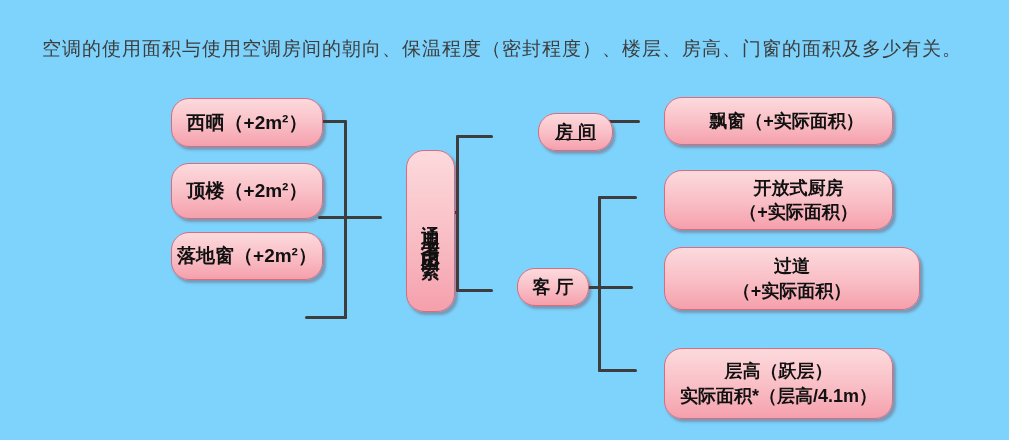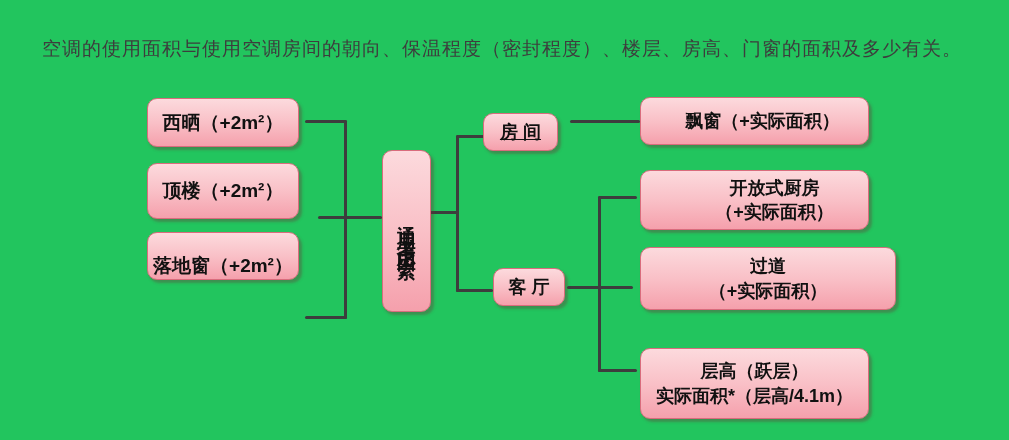--- a/index.html
+++ b/index.html
@@ -1,45 +1,46 @@
 <!DOCTYPE html>
 <html><head>
 <meta charset="utf-8">
 <style>
   html,body{margin:0;padding:0;background:#ffffff;}
   #stage{
     position:relative;
     width:1009px;height:440px;
-    background:#22c55e;
+    background:#7dd3fc;
     font-family:"Liberation Sans","DejaVu Sans",sans-serif;
     overflow:hidden;
   }
   .title{
     position:absolute;
     left:42px;top:36px;
     font-size:19px;
     letter-spacing:1px;
     color:#3d3d3d;
     white-space:nowrap;
   }
   .box{
     position:absolute;
     box-sizing:border-box;
     background:linear-gradient(180deg,#fcdadd 0%,#f9bfc6 52%,#f5a0ac 100%);
     border:1.5px solid #d96c7d;
-    border-radius:10px;
+    border-radius:18px;
     box-shadow:2.5px 3px 2.5px rgba(110,45,55,0.35);
     display:flex;
     flex-direction:column;
     align-items:center;
     justify-content:center;
     font-weight:bold;
     color:#111111;
     text-align:center;
     line-height:1.35;
+    margin-left:24px;
   }
   .box .l1,.box .l2{white-space:nowrap;}
   .f19{font-size:19px;}
   .f18{font-size:18px;}
   .vert{
     writing-mode:vertical-rl;
     text-orientation:upright;
     font-size:19px;
     letter-spacing:7px;
     font-weight:bold;
@@ -70,29 +71,29 @@
   <div class="line" style="left:598px;top:196px;width:3px;height:176px;"></div>
   <div class="line" style="left:598px;top:196px;width:39px;height:3px;"></div>
   <div class="line" style="left:598px;top:369px;width:39px;height:3px;"></div>
 
   <div class="box f19" style="left:147px;top:98px;width:152px;height:49px;">
     <span class="l1">西晒（+2m²）</span>
   </div>
   <div class="box f19" style="left:147px;top:163px;width:152px;height:56px;">
     <span class="l1">顶楼（+2m²）</span>
   </div>
-  <div class="box f19" style="left:147px;top:232px;width:152px;height:48px;justify-content:flex-end;">
+  <div class="box f19" style="left:147px;top:232px;width:152px;height:48px;">
     <span class="l1">落地窗（+2m²）</span>
   </div>
 
   <div class="box" style="left:382px;top:150px;width:49px;height:162px;">
     <span class="vert">通用考虑因素</span>
   </div>
 
-  <div class="box f18" style="left:483px;top:113px;width:75px;height:38px;text-decoration:underline;">
+  <div class="box f18" style="left:514px;top:113px;width:75px;height:38px;text-decoration:underline;">
     <span class="l1">房 间</span>
   </div>
   <div class="box f18" style="left:493px;top:268px;width:72px;height:38px;">
     <span class="l1">客 厅</span>
   </div>
 
   <div class="box f18" style="left:640px;top:97px;width:229px;height:48px;padding-left:16px;">
     <span class="l1">飘窗（+实际面积）</span>
   </div>
 

